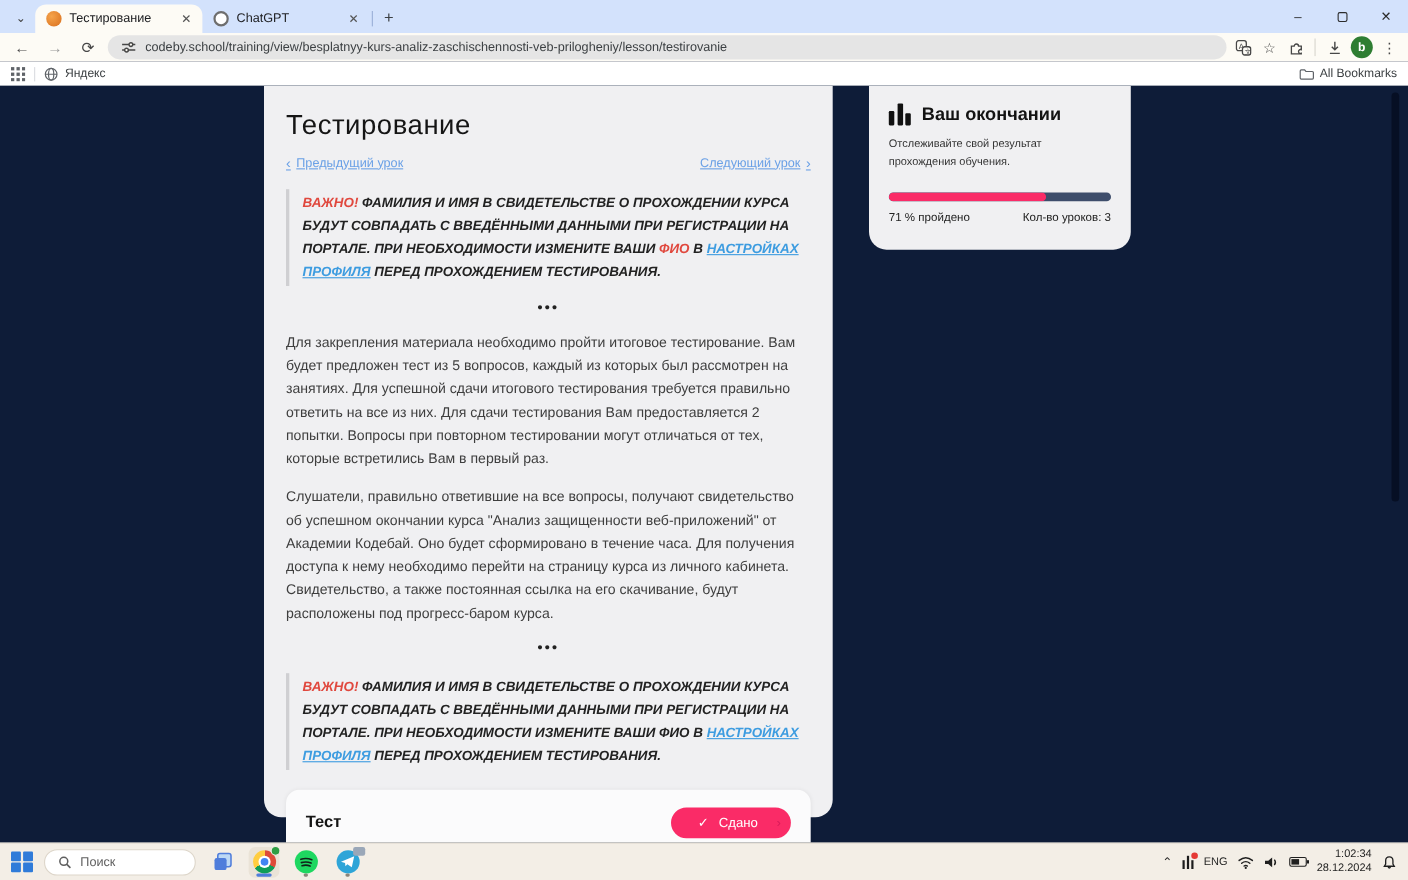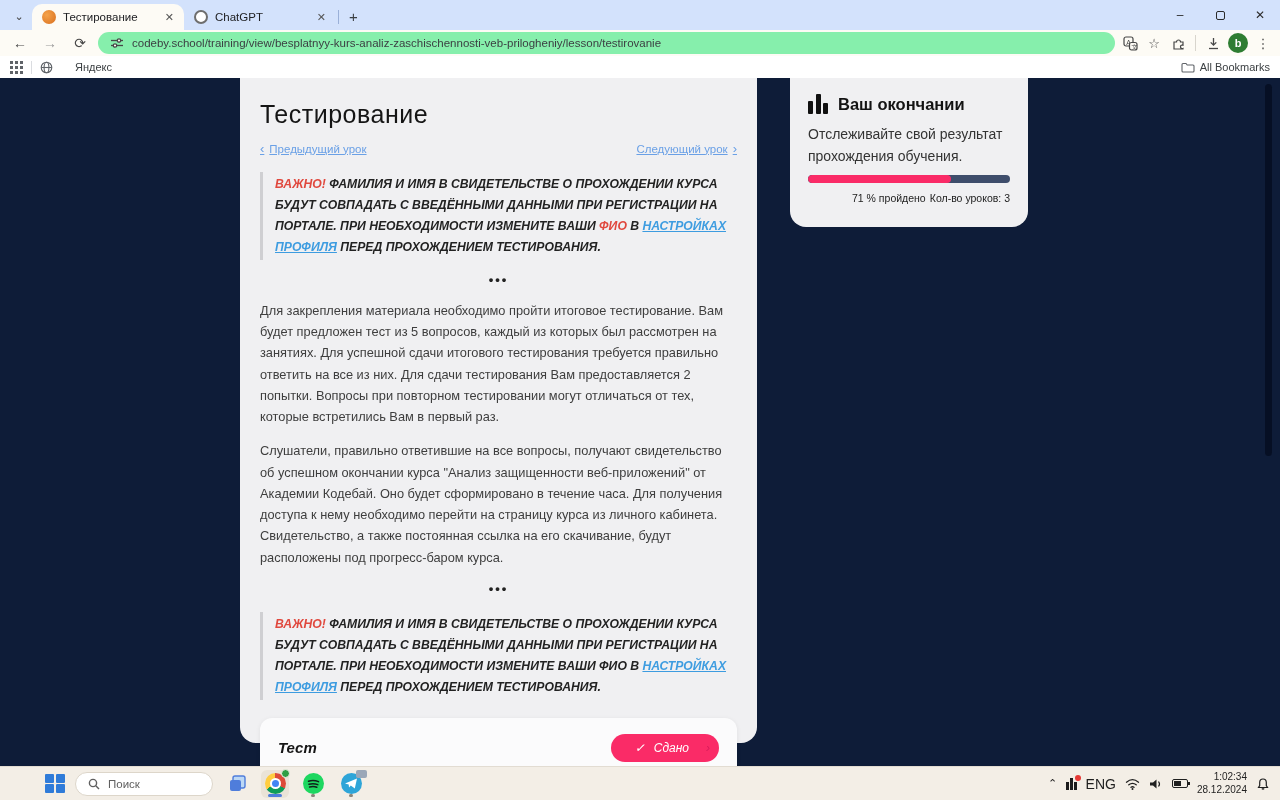--- a/index.html
+++ b/index.html
@@ -19,83 +19,83 @@
   .fav.gpt { background:#fff; border:2.5px solid #6e6e6e; }
   .tabsep { width:1px; height:14px; background:#9ab0d8; margin:0 4px 6px 2px; }
   .newtab { font-size:15px; color:#3c4043; margin-bottom:5px; padding:0 6px; cursor:pointer; }
   .wincontrols { position:absolute; right:0; top:0; height:30px; display:flex; }
   .winbtn { width:40px; height:30px; display:flex; align-items:center; justify-content:center; font-size:12px; color:#2b2b2b; cursor:pointer; }
   .restore-glyph { width:9px; height:9px; border:1px solid #2b2b2b; border-radius:2px; }
 
   .toolbar { position:absolute; top:30px; left:0; right:0; height:26px; background:#fdfbf5; display:flex; align-items:center; padding:0 8px; gap:6px; }
   .navbtn { font-size:14px; color:#474747; width:24px; text-align:center; cursor:pointer; }
   .navbtn.fwd { color:#9a9a9a; }
-  .addressbar { flex:1; height:22px; background:#86efac; border-radius:11px; display:flex; align-items:center; gap:8px; padding:0 12px; }
+  .addressbar { flex:1; height:22px; background:#e5e5e5; border-radius:11px; display:flex; align-items:center; gap:8px; padding:0 12px; }
   .url-text { font-size:11.5px; color:#3c4043; white-space:nowrap; overflow:hidden; }
   .tb-ic { width:18px; height:18px; display:flex; align-items:center; justify-content:center; color:#474747; font-size:13px; cursor:pointer; }
   .tb-sep { width:1px; height:16px; background:#d8d5cd; margin:0 2px; }
   .avatar { width:20px; height:20px; border-radius:50%; background:#2e7d32; color:#fff; font-size:11px; font-weight:bold; display:flex; align-items:center; justify-content:center; cursor:pointer; }
 
   .bookmarksbar { position:absolute; top:56px; left:0; right:0; height:22px; background:#ffffff; display:flex; align-items:center; padding:0 10px; gap:8px; font-size:11px; color:#3c4043; }
   .bm-sep { width:1px; height:13px; background:#dadce0; }
-  .bm-item { display:flex; align-items:center; gap:22px; cursor:pointer; }
+  .bm-item { display:flex; align-items:center; gap:6px; cursor:pointer; }
   .bm-right { margin-left:auto; display:flex; align-items:center; gap:5px; cursor:pointer; }
 
   
   .page { position:absolute; top:78px; left:0; right:0; bottom:34px; background:#0e1c38; overflow:hidden; }
   .scroll-thumb { position:absolute; top:6px; right:8px; width:7px; height:372px; background:#060f24; border-radius:4px; }
 
   .main-card { position:absolute; left:240px; top:0; width:517px; height:665px; background:#f0f0f2; border-radius:0 0 16px 16px; padding:16px 20px; }
   .page-title { font-size:25px; font-weight:500; color:#151515; letter-spacing:.5px; margin:6px 0 12px; }
   .lesson-nav { display:flex; justify-content:space-between; align-items:center; font-size:11.5px; margin:4px 0 6px; }
   .lesson-link { color:#6aa0e6; text-decoration:underline; cursor:pointer; display:flex; align-items:center; gap:5px; }
   .lesson-link .chev { text-decoration:none; font-size:13px; }
   .warning { border-left:3px solid #cfcfd2; padding:2px 0 2px 12px; margin:16px 0 10px; font-style:italic; font-weight:bold; font-size:12.2px; line-height:1.72; color:#222; }
   .warn-red { color:#e0483e; }
   .warn-link { color:#3d9ce0; text-decoration:underline; cursor:pointer; }
   .dots-sep { text-align:center; font-weight:bold; letter-spacing:2px; color:#222; margin:12px 0; font-size:13px; }
   .para { font-size:12.8px; line-height:1.66; color:#3e3e3e; margin:13px 0; }
 
-  .test-card { margin-top:18px; background:#fbfbfc; border-radius:12px; box-shadow:0 1px 5px rgba(0,0,0,.07); padding:16px 18px 20px;font-style:italic; }
+  .test-card { margin-top:18px; background:#fbfbfc; border-radius:12px; box-shadow:0 1px 5px rgba(0,0,0,.07); padding:16px 18px 20px; }
   .test-head { display:flex; justify-content:space-between; align-items:center; }
   .test-title { font-size:15px; font-weight:bold; color:#151515; }
   .badge { position:relative; background:#fa2b67; color:#fff; font-size:12px; border-radius:999px; padding:7px 30px 7px 24px; display:flex; align-items:center; gap:9px; cursor:pointer; }
   .badge .b-chev { position:absolute; right:9px; color:#d81b5a; font-size:12px; }
 
   .sidebar-card { position:absolute; left:790px; top:0; width:238px; height:149px; background:#f0f0f2; border-radius:0 0 16px 16px; padding:16px 18px; }
   .sb-head { display:flex; align-items:center; gap:10px; }
   .chart-icon { display:flex; align-items:flex-end; gap:2.5px; height:20px; }
   .chart-icon i { display:block; width:5px; background:#111; border-radius:1px; }
   .chart-icon i:nth-child(1){ height:13px; } .chart-icon i:nth-child(2){ height:20px; } .chart-icon i:nth-child(3){ height:11px; }
   .sb-title { font-size:16.5px; font-weight:bold; color:#131313; }
-  .sb-desc { font-size:14px; line-height:1.55; color:#333; margin:10px 0 8px; }
+  .sb-desc { font-size:10px; line-height:1.55; color:#333; margin:10px 0 20px; }
   .progress-track { height:8px; border-radius:4px; background:#3e4d6b; overflow:hidden; }
   .progress-fill { height:100%; background:#fa2b67; border-radius:4px; }
-  .sb-labels { display:flex; justify-content:space-between; font-size:10.5px; color:#222; margin-top:9px;margin-left:44px; }
+  .sb-labels { display:flex; justify-content:space-between; font-size:10.5px; color:#222; margin-top:9px; }
 
   
   .taskbar { position:absolute; left:0; right:0; bottom:0; height:34px; background:#f3eee6; border-top:1px solid #e2dcd2; display:flex; align-items:center; padding:0 10px; }
-  .tb-left { display:flex; align-items:center; gap:10px;margin-left:35px; }
+  .tb-left { display:flex; align-items:center; gap:10px; }
   .start-btn { width:20px; height:20px; display:grid; grid-template-columns:9px 9px; grid-template-rows:9px 9px; gap:1.5px; cursor:pointer; }
   .start-btn i { background:#2f7bd9; border-radius:1px; }
   .tb-search { width:138px; height:24px; background:#fff; border:1px solid #ddd6ca; border-radius:12px; display:flex; align-items:center; gap:8px; padding:0 12px; font-size:11.5px; color:#5f5f5f; cursor:text; }
   .tb-app { position:relative; width:28px; height:28px; display:flex; align-items:center; justify-content:center; border-radius:6px; cursor:pointer; }
   .tb-app.active { background:#eae3d7; }
   .tb-app.active::after { content:""; position:absolute; bottom:1px; left:7px; right:7px; height:2.5px; border-radius:2px; background:#4f7ddb; }
   .chrome-ic { position:relative; width:21px; height:21px; border-radius:50%; background:conic-gradient(#dd4b39 0 33%, #0f9d58 33% 66%, #ffcd40 66% 100%); }
   .chrome-ic::before { content:""; position:absolute; inset:5px; background:#fff; border-radius:50%; }
   .chrome-ic::after { content:""; position:absolute; inset:7px; background:#4285f4; border-radius:50%; }
   .app-badge { position:absolute; top:-1px; right:-1px; width:9px; height:9px; border-radius:50%; background:#2e9e44; border:1px solid #f3eee6; }
   .tg-badge { position:absolute; top:0px; right:-2px; width:11px; height:8px; border-radius:2px; background:#9aa7b8; }
   .spotify-ic { width:21px; height:21px; border-radius:50%; background:#1ed760; position:relative; }
   .telegram-ic { width:21px; height:21px; border-radius:50%; background:#2ea5d8; position:relative; }
   .dot-ind { position:absolute; bottom:1px; left:12px; width:4px; height:3px; border-radius:2px; background:#8b857a; }
   .tb-right { margin-left:auto; display:flex; align-items:center; gap:9px; color:#1f1f1f; }
   .tray-ic { font-size:11px; cursor:pointer; display:flex; align-items:center; }
-  .tray-lang { font-size:14px; cursor:pointer; }
+  .tray-lang { font-size:10px; cursor:pointer; }
   .tray-app { position:relative; display:flex; align-items:flex-end; gap:1.5px; height:12px; cursor:pointer; }
   .tray-app i { display:block; width:2.5px; background:#1c1c1c; }
   .tray-app i:nth-child(1){height:8px;} .tray-app i:nth-child(2){height:12px;} .tray-app i:nth-child(3){height:8px;}
   .tray-app::after { content:""; position:absolute; top:-3px; right:-4px; width:6px; height:6px; border-radius:50%; background:#e53935; }
   .battery { width:16px; height:9px; border:1px solid #1f1f1f; border-radius:2px; position:relative; }
   .battery::before { content:""; position:absolute; left:1px; top:1px; bottom:1px; width:7px; background:#1f1f1f; }
   .battery::after { content:""; position:absolute; right:-3px; top:2px; width:2px; height:3px; background:#1f1f1f; }
   .tray-clock { text-align:right; font-size:10px; line-height:1.25; cursor:pointer; }
   svg.ic { display:block; }
 </style>

